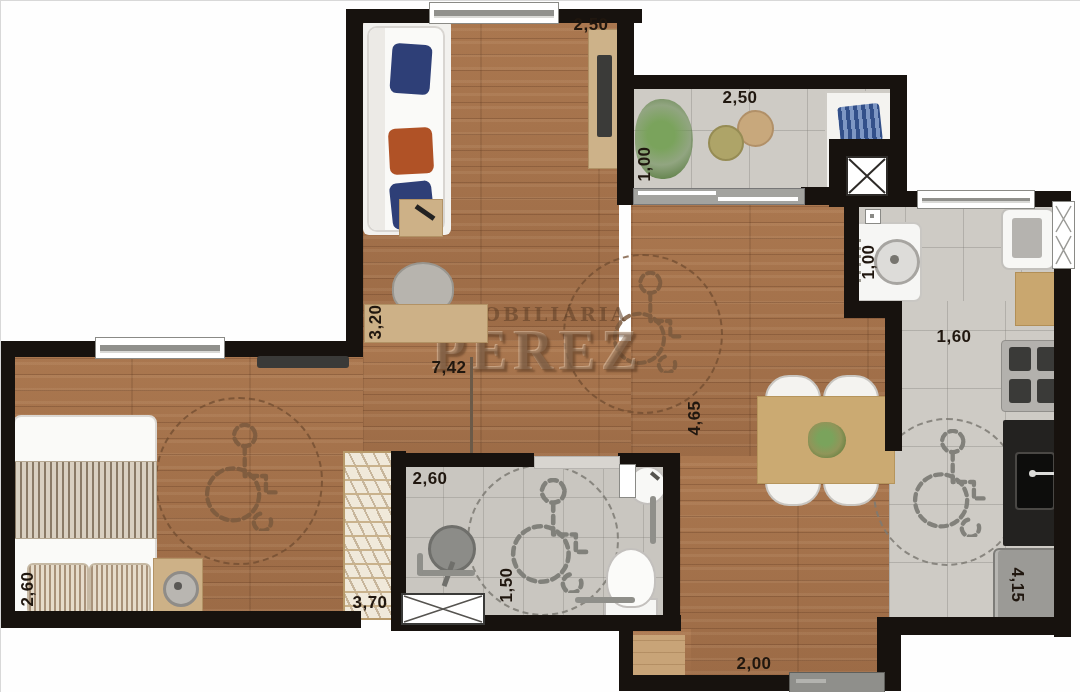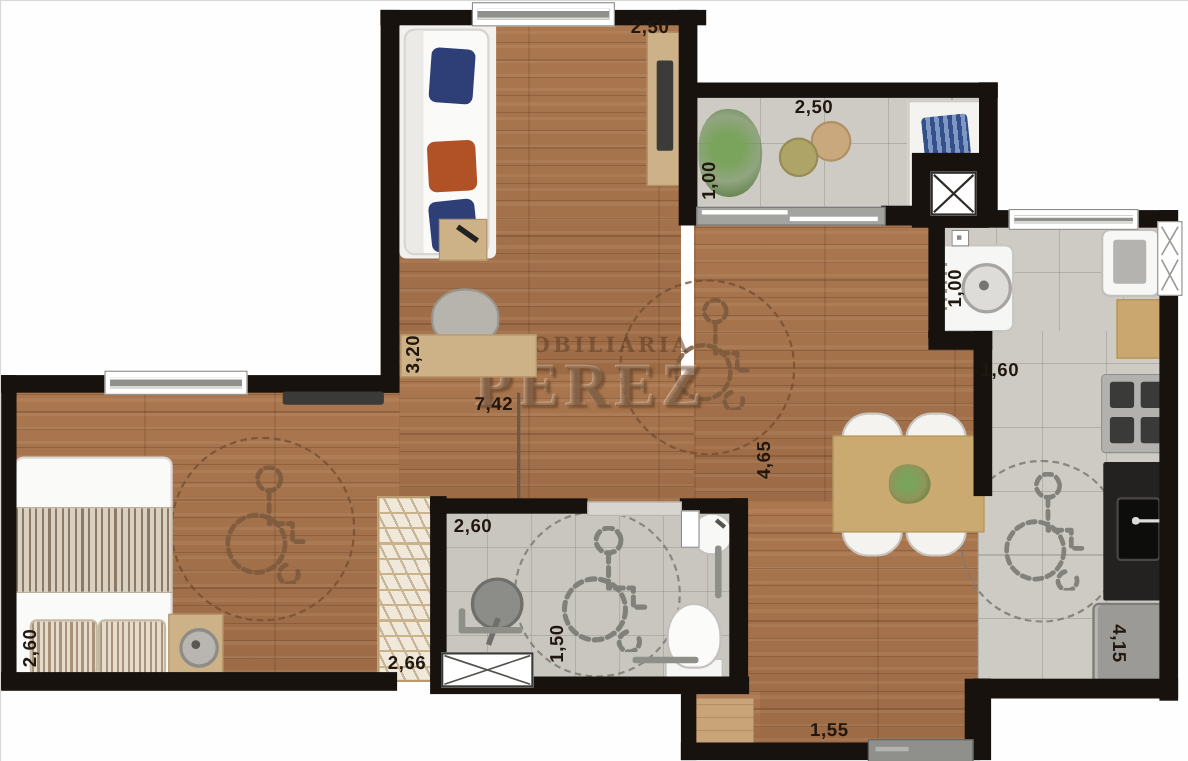--- a/index.html
+++ b/index.html
@@ -253,21 +253,21 @@
   </div>
 
   
   <div class="dim" style="left:590px;top:24px;">2,50</div>
   <div class="dim" style="left:739px;top:97px;">2,50</div>
   <div class="dim v" style="left:644px;top:163px;">1,00</div>
   <div class="dim v" style="left:375px;top:321px;">3,20</div>
   <div class="dim" style="left:448px;top:367px;">7,42</div>
   <div class="dim v" style="left:694px;top:417px;">4,65</div>
   <div class="dim v" style="left:868px;top:261px;">1,00</div>
-  <div class="dim" style="left:908px;top:336px;">1,60</div>
+  <div class="dim" style="left:953px;top:336px;">1,60</div>
   <div class="dim v" style="left:27px;top:588px;">2,60</div>
-  <div class="dim" style="left:369px;top:602px;">2,66</div>
+  <div class="dim" style="left:369px;top:602px;">3,70</div>
   <div class="dim" style="left:429px;top:478px;">2,60</div>
   <div class="dim v" style="left:506px;top:584px;">1,50</div>
   <div class="dim v90" style="left:1016px;top:584px;">4,15</div>
-  <div class="dim" style="left:753px;top:663px;">1,55</div>
+  <div class="dim" style="left:753px;top:663px;">2,00</div>
 
 </div>
 
 </body></html>

